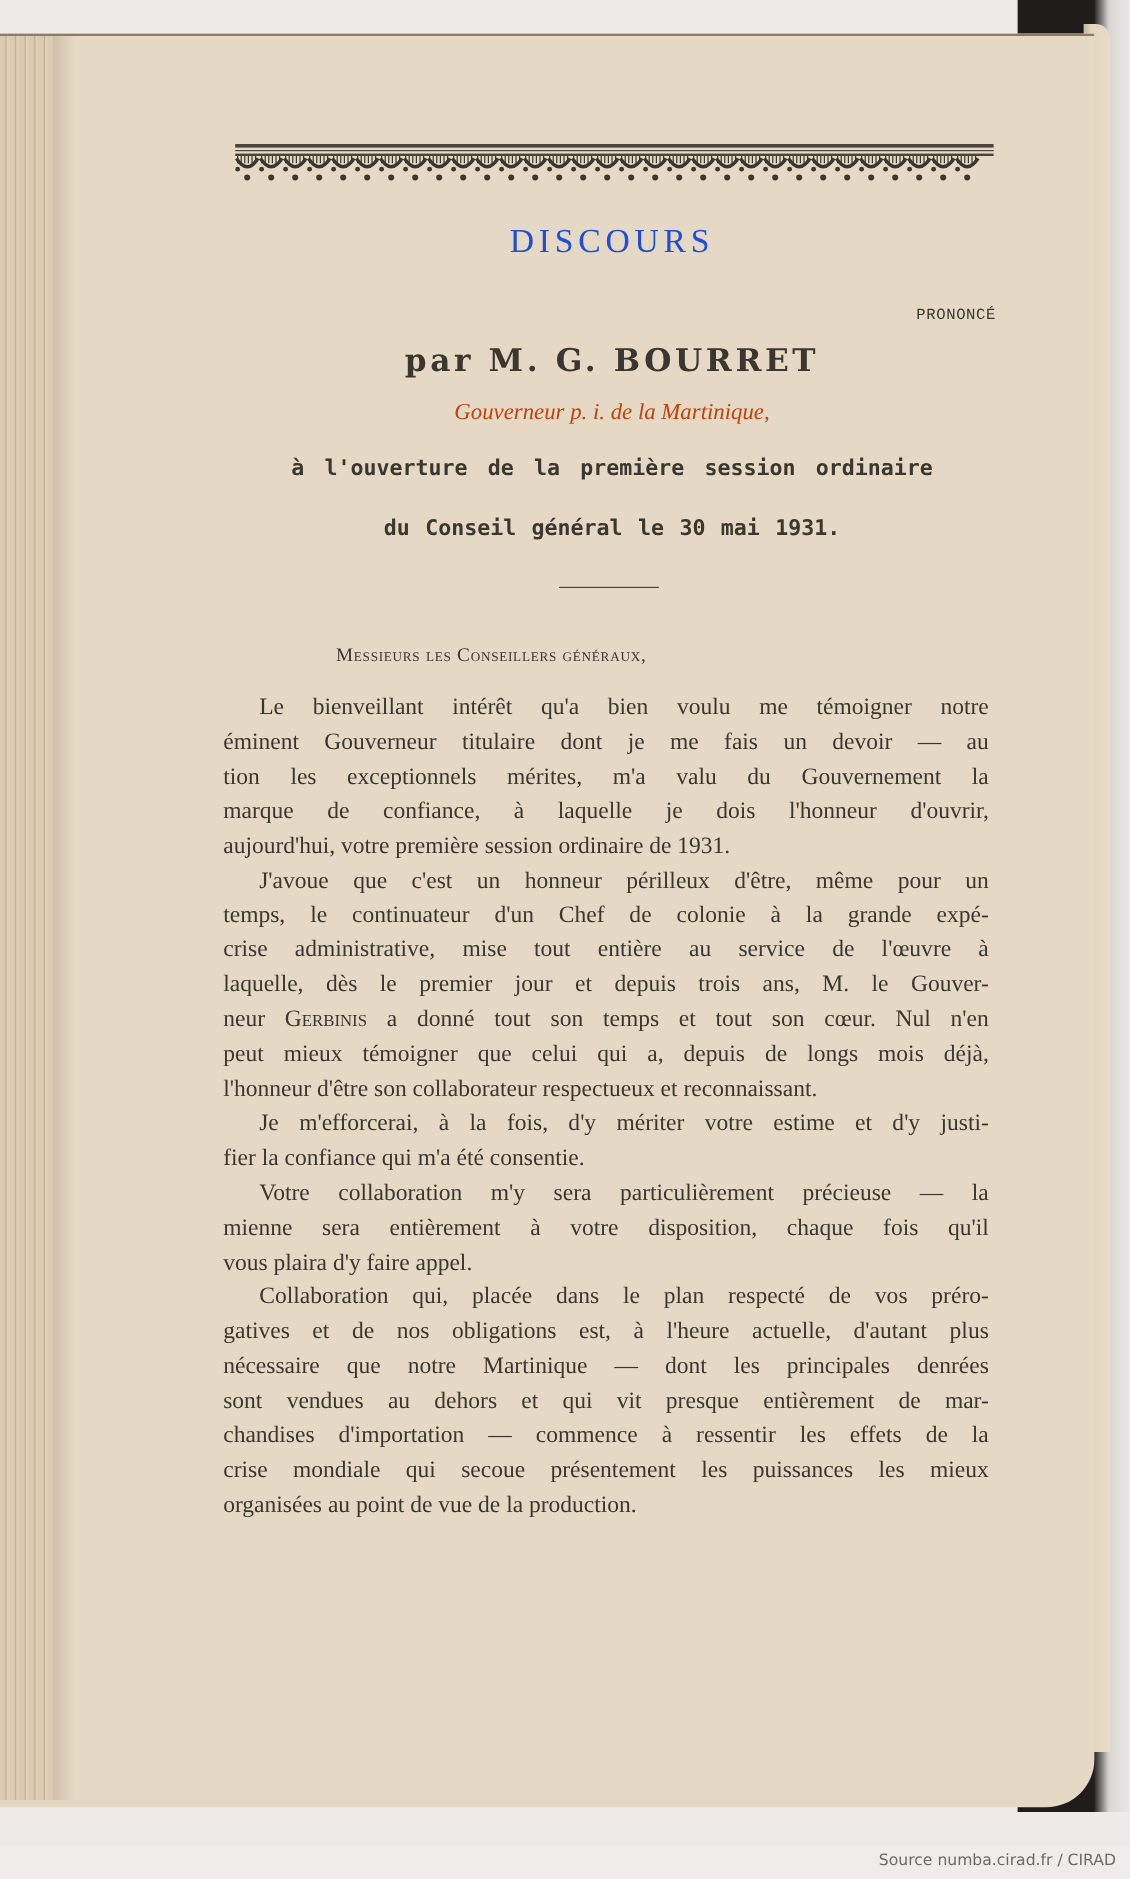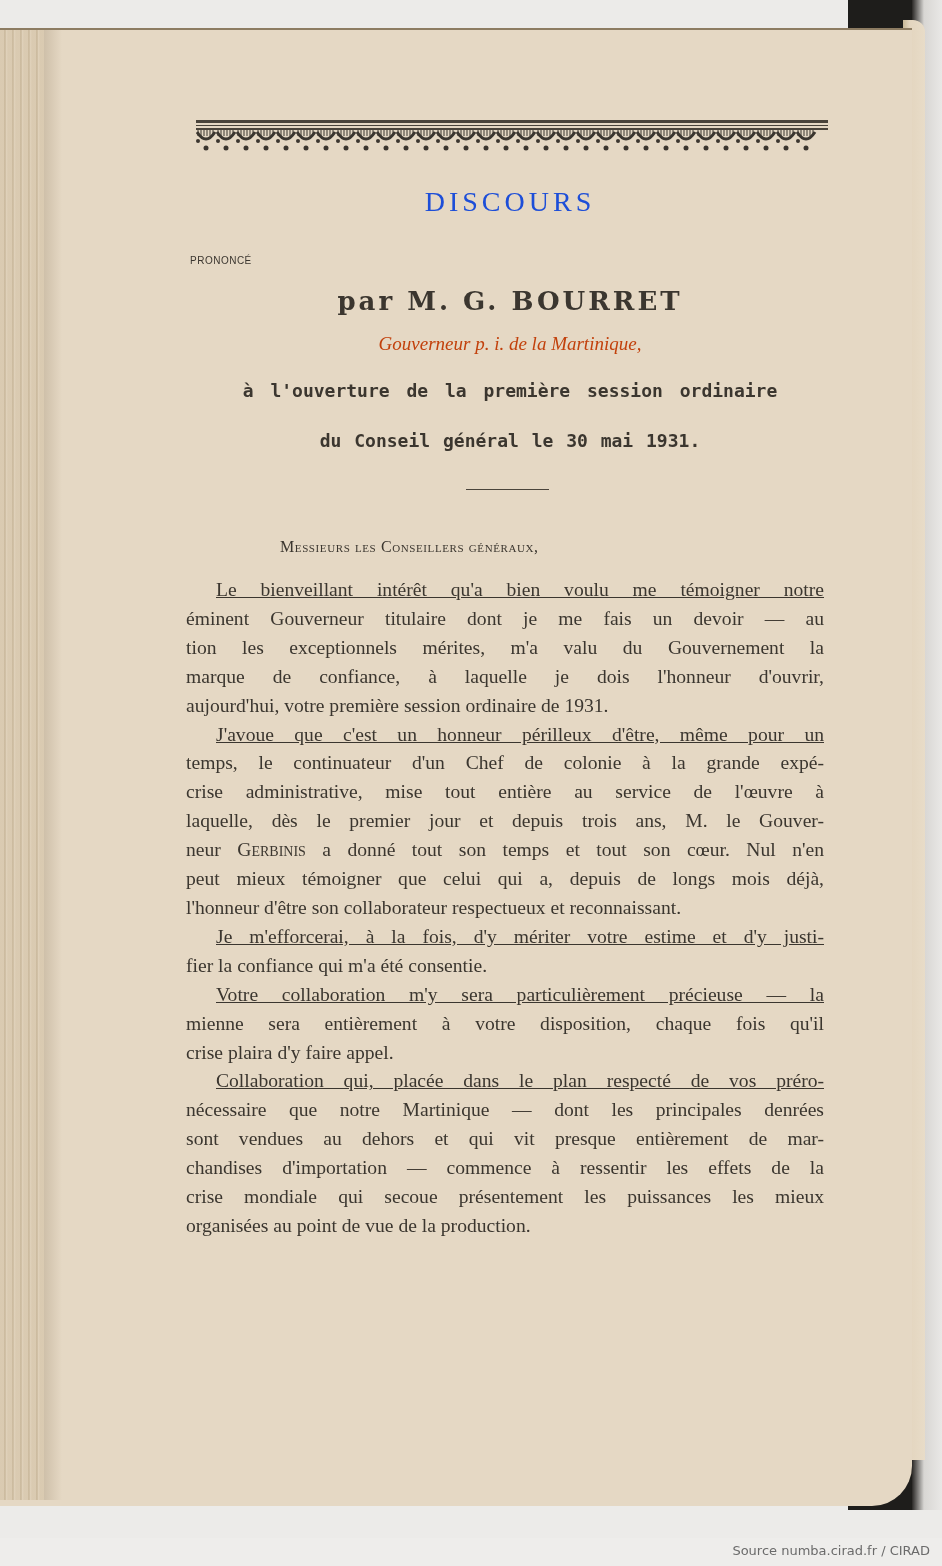--- a/index.html
+++ b/index.html
@@ -50,22 +50,22 @@
   .ornament .rule2 { position:absolute; left:0; right:0; top:7px; height:1px; background:#4a443b; }
   .ornament .rule3 { position:absolute; left:0; right:0; top:10px; height:2px; background:#4a443b; }
   .ornament svg { position:absolute; left:0; top:12px; }
 
   .title {
     position: absolute; left: 190px; width: 640px; top: 186px; text-align: center;
     font-family: "Liberation Serif", serif; font-size: 28px; letter-spacing: 4px;
     color: #1d4ed8;
   }
   .prononce {
-    position: absolute; left: 190px; width: 640px; top: 255px; text-align: left;
-    font-family: Liberation Sans, sans-serif; font-size: 10px; letter-spacing: 0.5px;
+    position: absolute; left: 190px; width: 640px; top: 255px; text-align: right;
+    font-family: Liberation Mono, monospace; font-size: 13px; letter-spacing: 0.5px;
     color: #3b362f;
   }
   .byline {
     position: absolute; left: 190px; width: 640px; top: 286px; text-align: center;
     font-family: "DejaVu Serif", serif; font-weight: bold; font-size: 26px; letter-spacing: 3px;
     color: #3b362f;
   }
   .role {
     position: absolute; left: 190px; width: 640px; top: 333px; text-align: center;
     font-family: "Liberation Serif", serif; font-style: italic; font-size: 19px;
@@ -87,21 +87,21 @@
     letter-spacing: 0.6px; color: #3b362f; text-align: center;
   }
   .body-text {
     position: absolute; left: 186px; top: 576px; width: 638px;
     font-family: "Liberation Serif", serif; font-size: 19.6px; line-height: 28.9px;
     color: #3b362f;
   }
   .body-text p { margin: 0; text-align: justify; text-align-last: left; }
   .body-text .line { display: block; text-align: justify; text-align-last: justify; white-space: nowrap; }
   .body-text .line.last { text-align-last: left; }
-  .body-text .indent { padding-left: 30px; text-decoration: underline; }
+  .body-text .indent { padding-left: 30px; }
   .sc { font-variant: small-caps; margin-top: 42px; }
 
   .source {
     position: absolute; right: 12px; top: 1543px;
     font-family: "DejaVu Sans", sans-serif; font-size: 13px; color: #6b6b6b;
   }
 </style>
 </head>
 <body>
 
@@ -428,24 +428,25 @@
       <span class="line">peut mieux témoigner que celui qui a, depuis de longs mois déjà,</span>
       <span class="line last">l'honneur d'être son collaborateur respectueux et reconnaissant.</span>
     </p>
     <p>
       <span class="line indent">Je m'efforcerai, à la fois, d'y mériter votre estime et d'y justi-</span>
       <span class="line last">fier la confiance qui m'a été consentie.</span>
     </p>
     <p>
       <span class="line indent">Votre collaboration m'y sera particulièrement précieuse — la</span>
       <span class="line">mienne sera entièrement à votre disposition, chaque fois qu'il</span>
-      <span class="line last">crise plaira d'y faire appel.</span>
+      <span class="line last">vous plaira d'y faire appel.</span>
     </p>
     <p>
       <span class="line indent">Collaboration qui, placée dans le plan respecté de vos préro-</span>
+      <span class="line">gatives et de nos obligations est, à l'heure actuelle, d'autant plus</span>
       <span class="line">nécessaire que notre Martinique — dont les principales denrées</span>
       <span class="line">sont vendues au dehors et qui vit presque entièrement de mar-</span>
       <span class="line">chandises d'importation — commence à ressentir les effets de la</span>
       <span class="line">crise mondiale qui secoue présentement les puissances les mieux</span>
       <span class="line last">organisées au point de vue de la production.</span>
     </p>
   </div>
 
 <div class="source">Source numba.cirad.fr / CIRAD</div>
 

